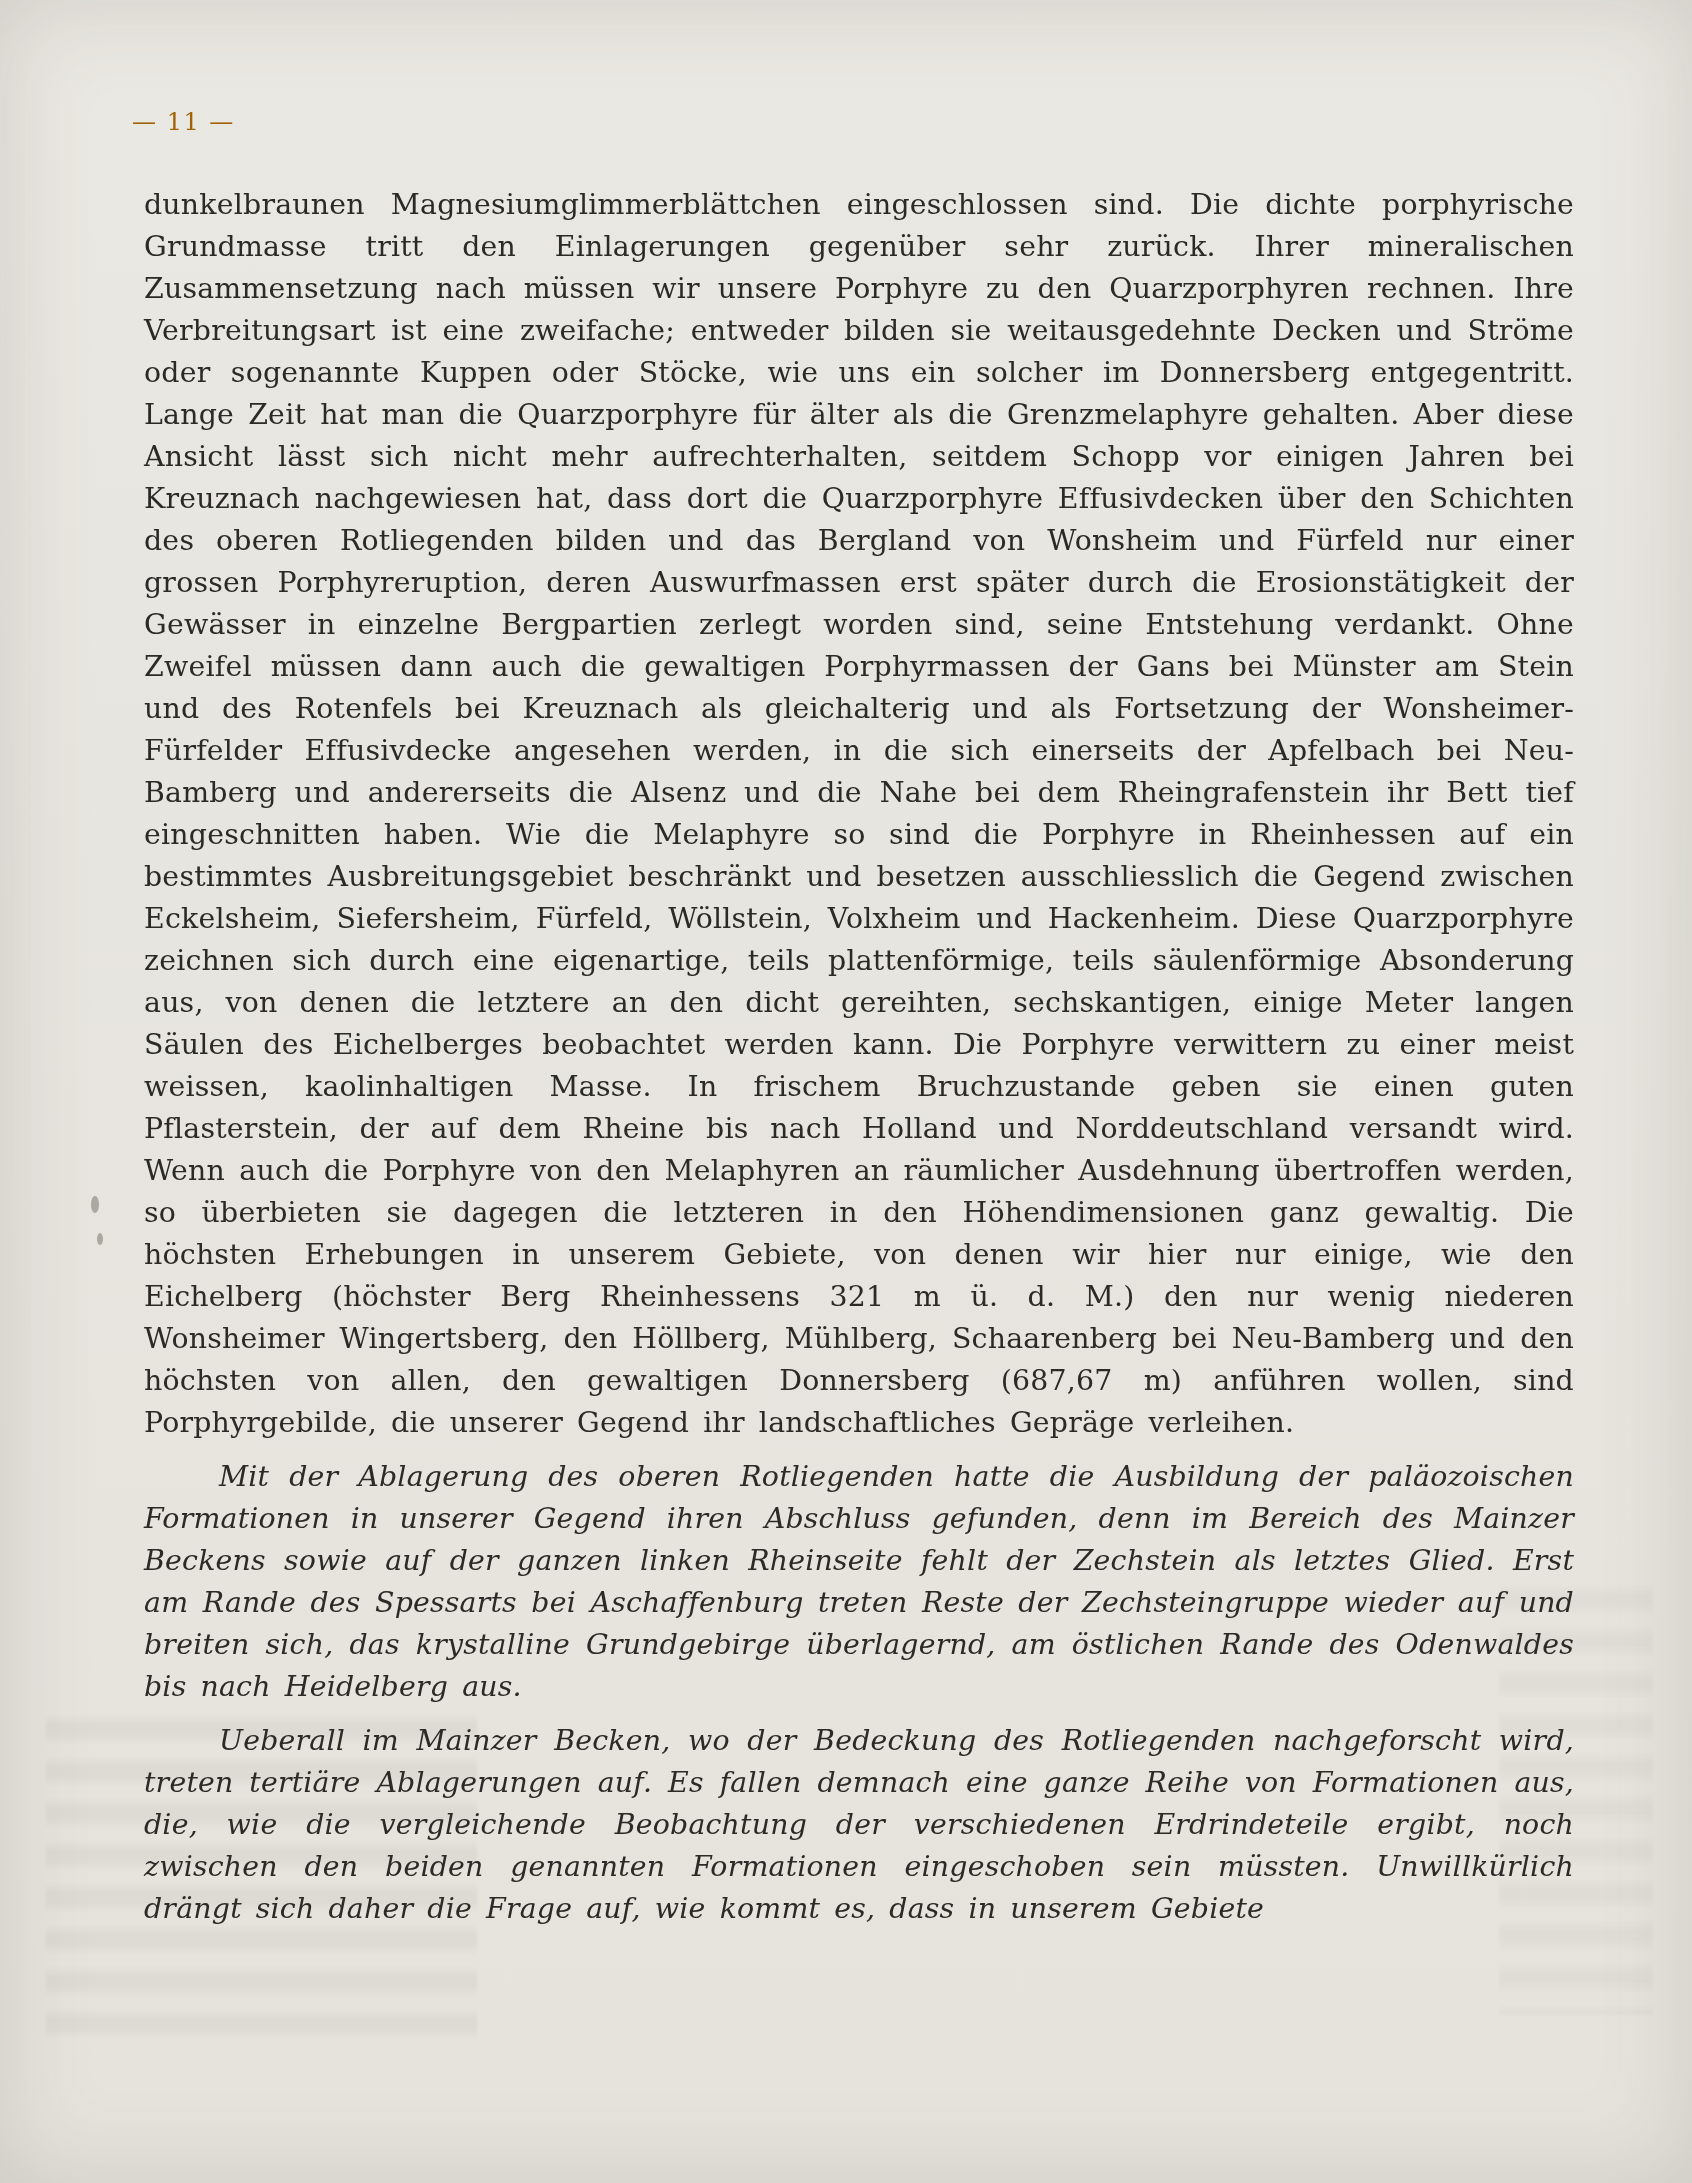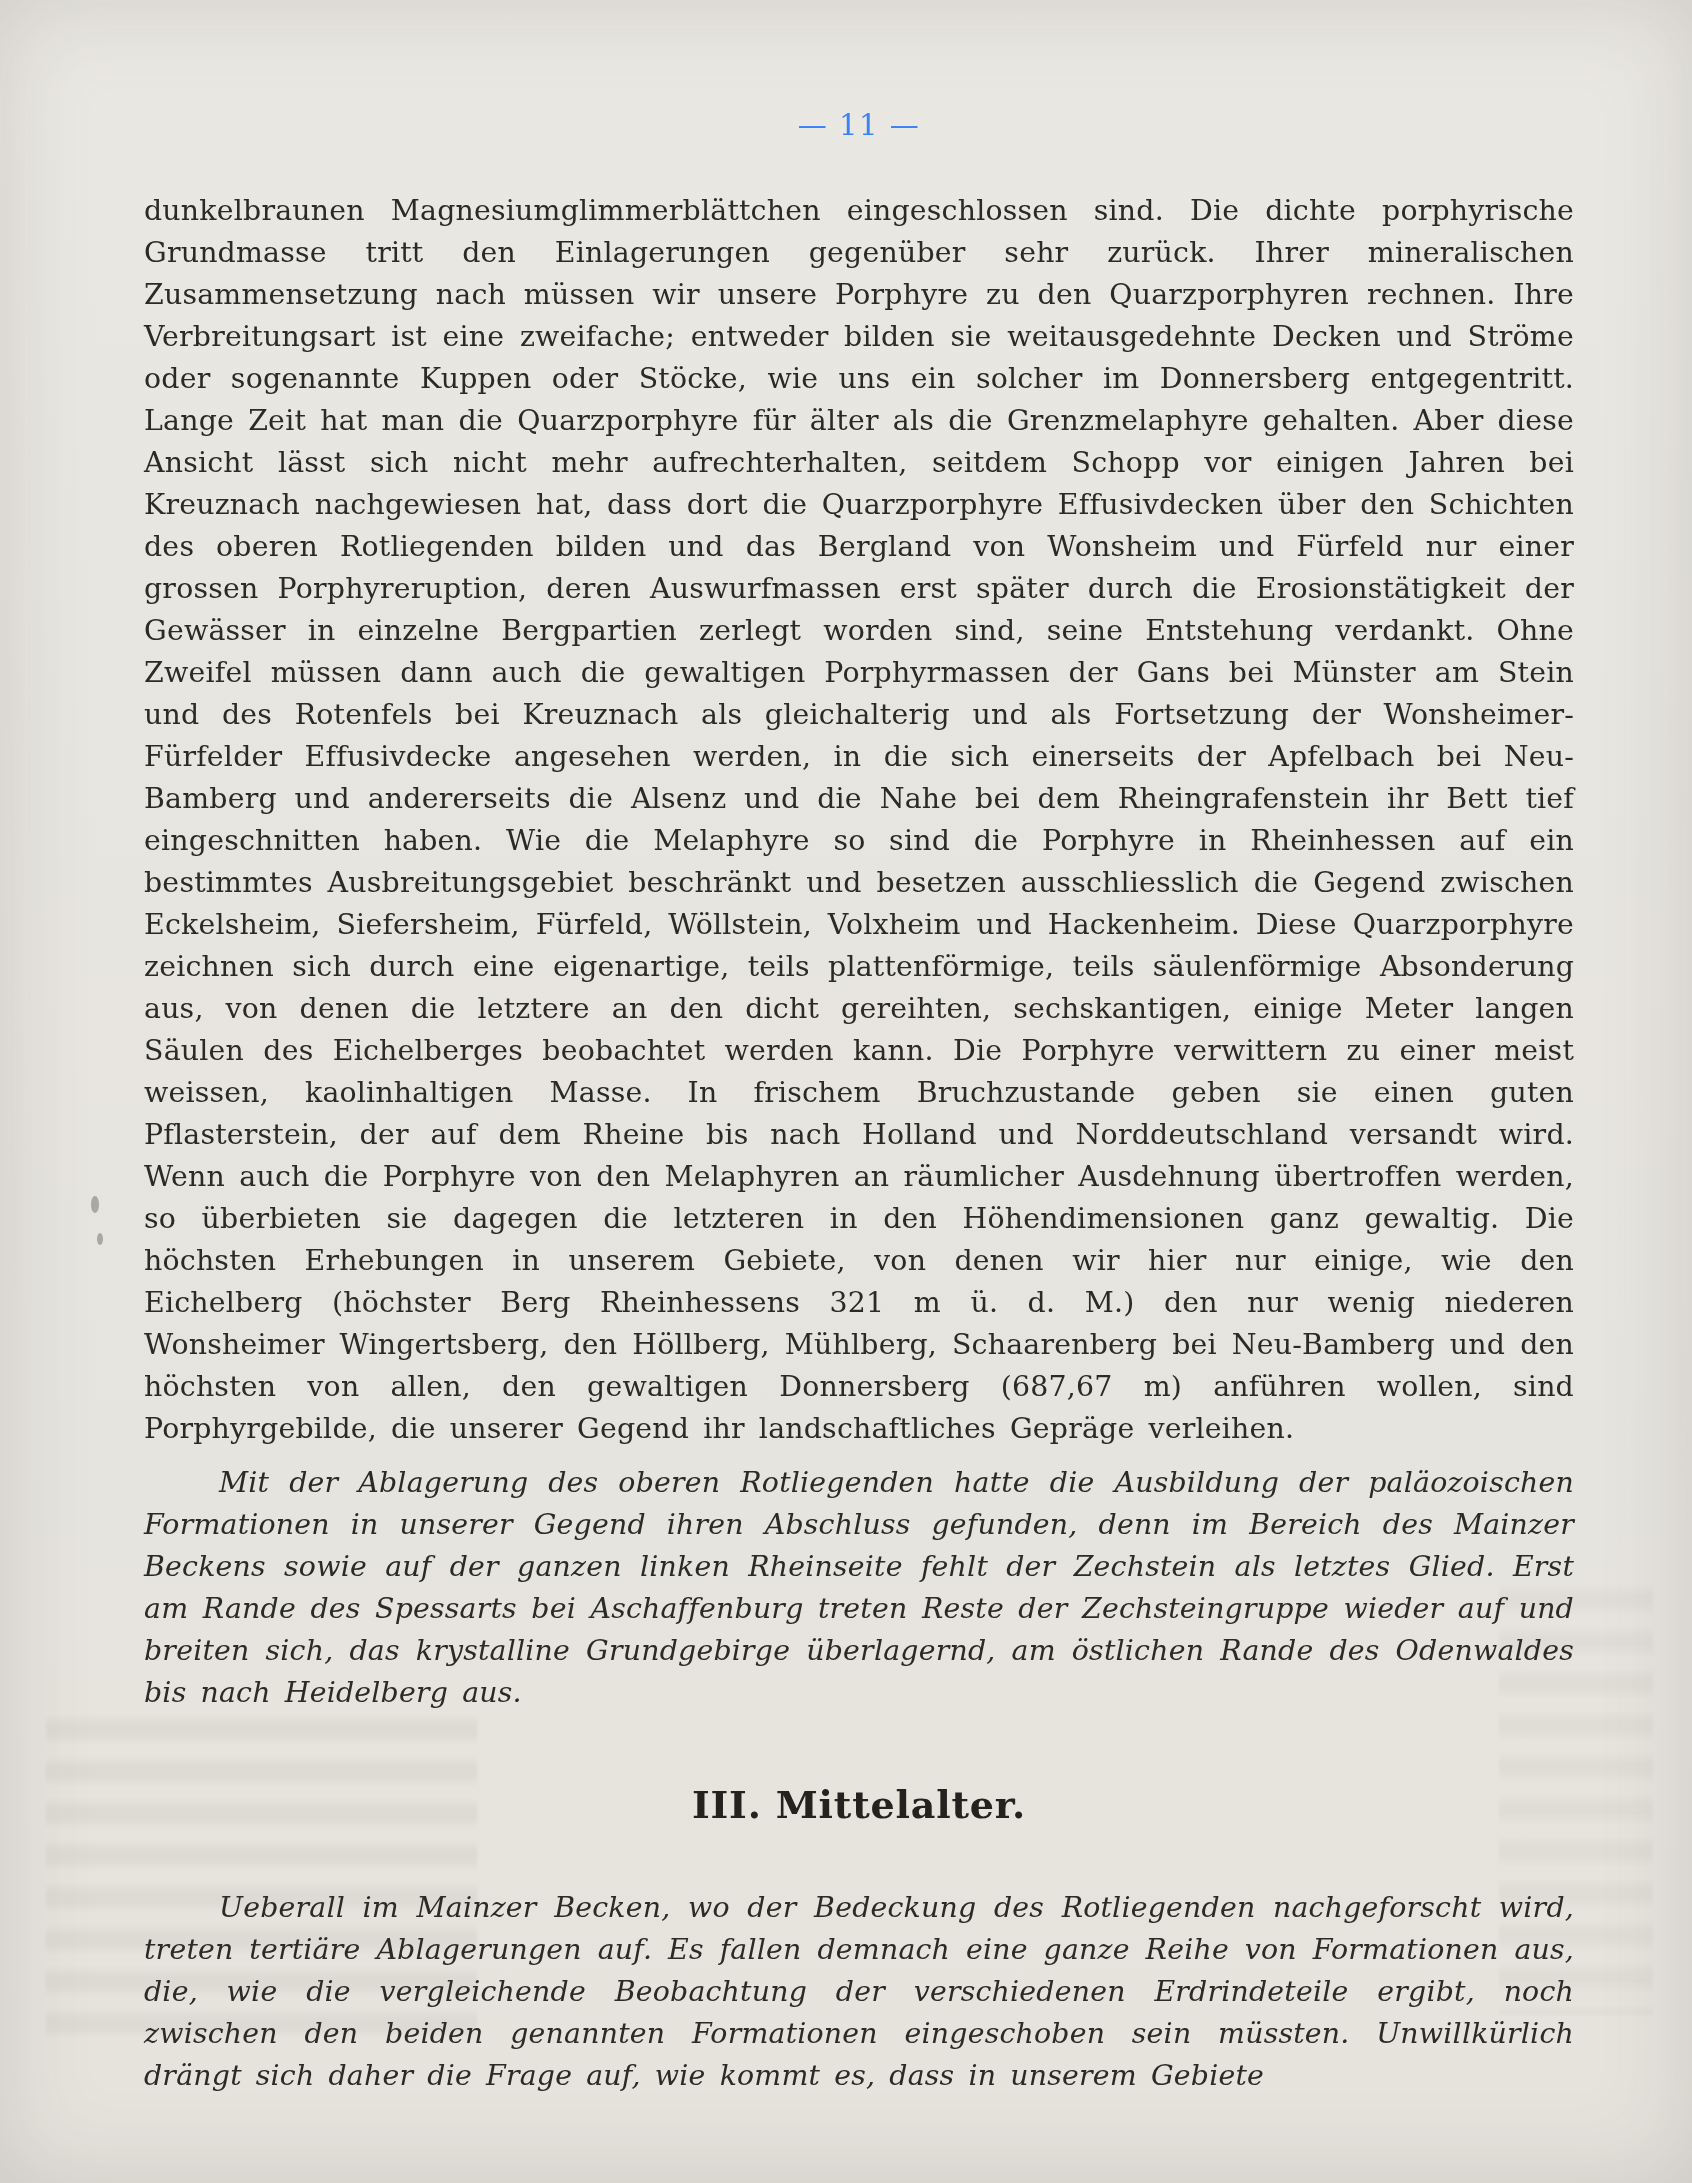--- a/index.html
+++ b/index.html
@@ -21,25 +21,25 @@
     pointer-events: none;
     box-shadow: inset 0 0 92px rgba(90,85,75,0.18);
   }
   .page {
     position: absolute;
     left: 132px;
     top: 108px;
     width: 1454px;
   }
   .page-number {
-    text-align: center;
-    font-size: 29px;
+    text-align: left;
+    font-size: 24px;
     letter-spacing: 1.5px;
     margin: 0 0 48px 0;
-    color: #3b82f6;
+    color: #a16207;
   }
   .para {
     margin: 12px;
     font-size: 28.4px;
     line-height: 42px;
     text-align: justify;
     word-spacing: 0.17em;
     letter-spacing: 0.2px;
     color: #2b2a27;
   }
@@ -85,21 +85,20 @@
 <div class="scan-vignette"></div>
 
 <div class="page">
 
   <div class="page-number">— 11 —</div>
 
   <p class="para">dunkelbraunen Magnesiumglimmerblättchen eingeschlossen sind.  Die dichte porphyrische Grundmasse tritt den Einlagerungen gegenüber sehr zurück.  Ihrer mineralischen Zusammensetzung nach müssen wir unsere Porphyre zu den Quarzporphyren rechnen. Ihre Verbreitungsart ist eine zweifache; entweder bilden sie weitausgedehnte Decken und Ströme oder sogenannte Kuppen oder Stöcke, wie uns ein solcher im Donnersberg entgegentritt.  Lange Zeit hat man die Quarzporphyre für älter als die Grenzmelaphyre gehalten.  Aber diese Ansicht lässt sich nicht mehr aufrechterhalten, seitdem Schopp vor einigen Jahren bei Kreuznach nachgewiesen hat, dass dort die Quarzporphyre Effusivdecken über den Schichten des oberen Rotliegenden bilden und das Bergland von Wonsheim und Fürfeld nur einer grossen Porphyreruption, deren Auswurfmassen erst später durch die Erosionstätigkeit der Gewässer in einzelne Bergpartien zerlegt worden sind, seine Entstehung verdankt.  Ohne Zweifel müssen dann auch die gewaltigen Porphyrmassen der Gans bei Münster am Stein und des Rotenfels bei Kreuznach als gleichalterig und als Fortsetzung der Wonsheimer-Fürfelder Effusivdecke angesehen werden, in die sich einerseits der Apfelbach bei Neu-Bamberg und andererseits die Alsenz und die Nahe bei dem Rheingrafenstein ihr Bett tief eingeschnitten haben.  Wie die Melaphyre so sind die Porphyre in Rheinhessen auf ein bestimmtes Ausbreitungsgebiet beschränkt und besetzen ausschliesslich die Gegend zwischen Eckelsheim, Siefersheim, Fürfeld, Wöllstein, Volxheim und Hackenheim.  Diese Quarzporphyre zeichnen sich durch eine eigenartige, teils plattenförmige, teils säulenförmige Absonderung aus, von denen die letztere an den dicht gereihten, sechskantigen, einige Meter langen Säulen des Eichelberges beobachtet werden kann.  Die Porphyre verwittern zu einer meist weissen, kaolinhaltigen Masse.  In frischem Bruchzustande geben sie einen guten Pflasterstein, der auf dem Rheine bis nach Holland und Norddeutschland versandt wird.  Wenn auch die Porphyre von den Melaphyren an räumlicher Ausdehnung übertroffen werden, so überbieten sie dagegen die letzteren in den Höhendimensionen ganz gewaltig.  Die höchsten Erhebungen in unserem Gebiete, von denen wir hier nur einige, wie den Eichelberg (höchster Berg Rheinhessens 321 m ü. d. M.) den nur wenig niederen Wonsheimer Wingertsberg, den Höllberg, Mühlberg, Schaarenberg bei Neu-Bamberg und den höchsten von allen, den gewaltigen Donnersberg (687,67 m) anführen wollen, sind Porphyrgebilde, die unserer Gegend ihr landschaftliches Gepräge verleihen.</p>
 
   <p class="para indent">Mit der Ablagerung des oberen Rotliegenden hatte die Ausbildung der paläozoischen Formationen in unserer Gegend ihren Abschluss gefunden, denn im Bereich des Mainzer Beckens sowie auf der ganzen linken Rheinseite fehlt der Zechstein als letztes Glied. Erst am Rande des Spessarts bei Aschaffenburg treten Reste der Zechsteingruppe wieder auf und breiten sich, das krystalline Grundgebirge überlagernd, am östlichen Rande des Odenwaldes bis nach Heidelberg aus.</p>
 
-  <h2 class="section-heading">III. Mittelalter.</h2>
 
   <p class="para indent">Ueberall im Mainzer Becken, wo der Bedeckung des Rotliegenden nachgeforscht wird, treten tertiäre Ablagerungen auf.  Es fallen demnach eine ganze Reihe von Formationen aus, die, wie die vergleichende Beobachtung der verschiedenen Erdrindeteile ergibt, noch zwischen den beiden genannten Formationen eingeschoben sein müssten. Unwillkürlich drängt sich daher die Frage auf, wie kommt es, dass in unserem Gebiete</p>
 
 </div>
 
 <div class="bleed-through bleed-a"></div>
 <div class="bleed-through bleed-b"></div>
 
 <div class="speck" style="left:91px; top:1196px; width:7.7px; height:17px;"></div>
 <div class="speck" style="left:97px; top:1233px; width:6.2px; height:12.3px;"></div>

